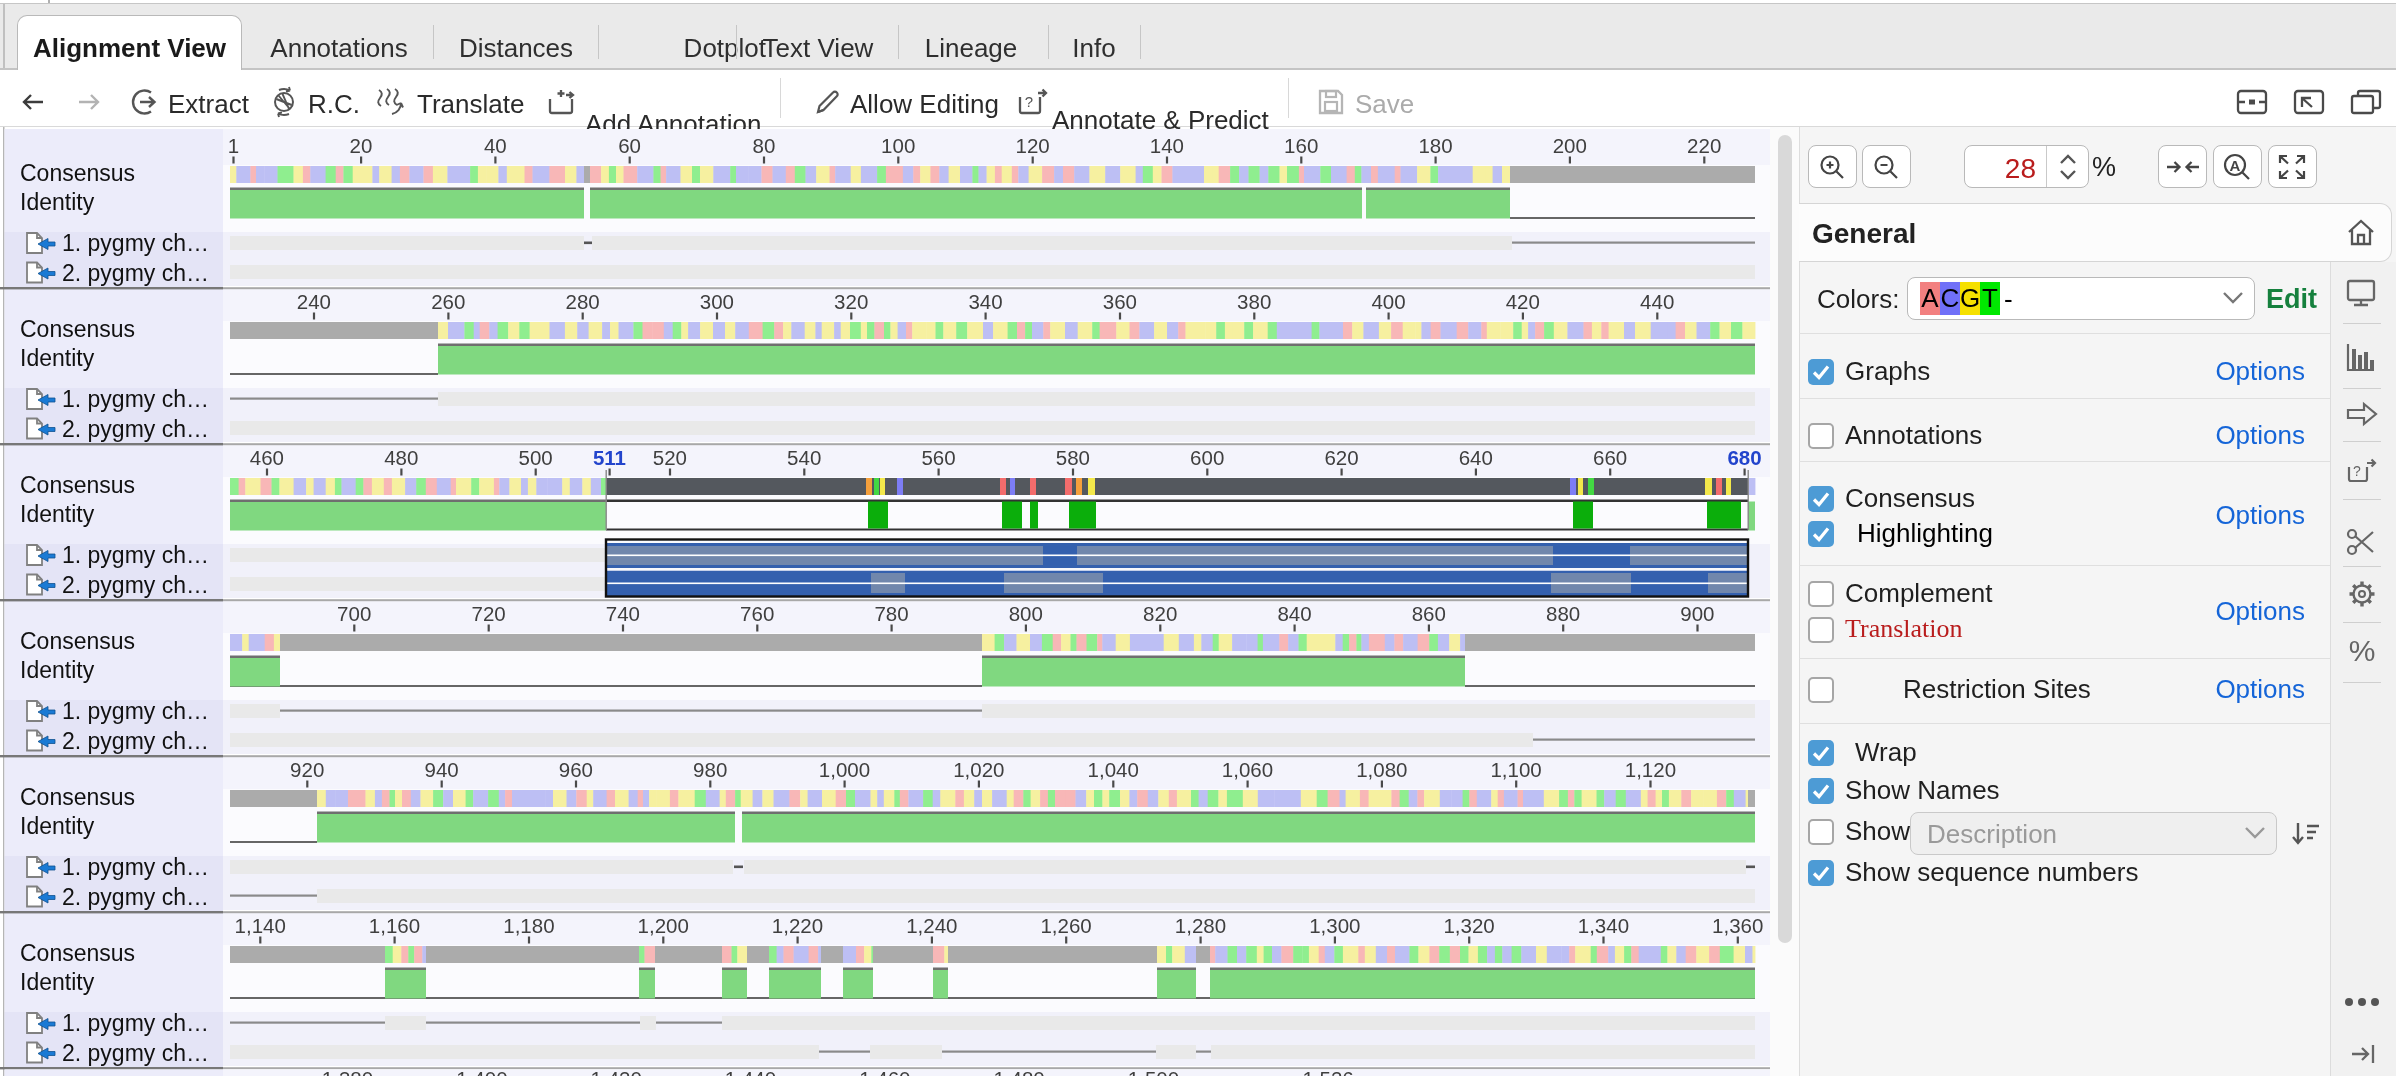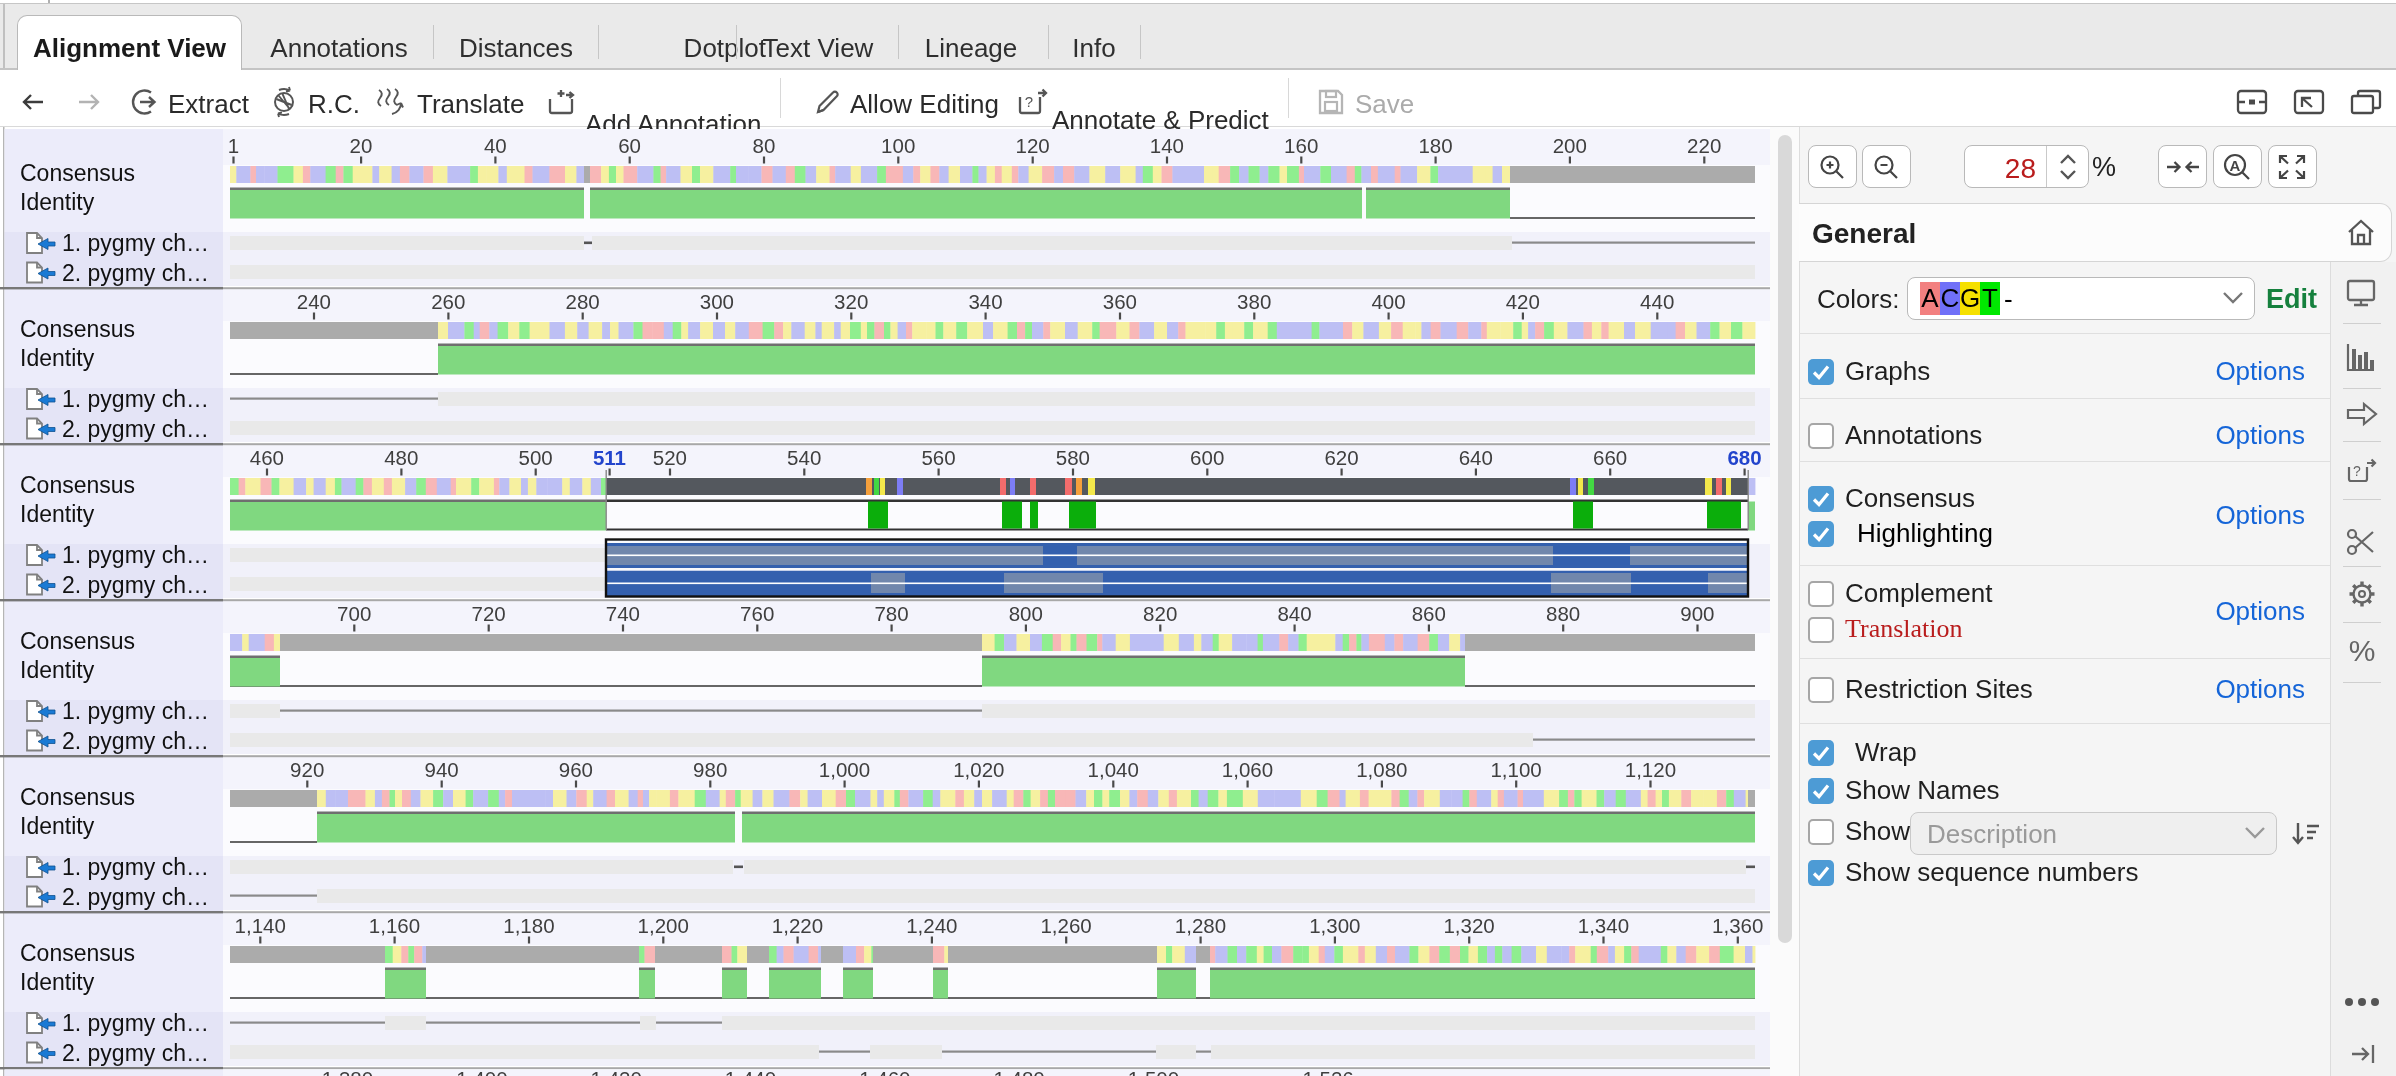--- a/index.html
+++ b/index.html
@@ -1136,21 +1136,21 @@
     <div class="abs" style="left:1845px;top:518px;font-size:26px;color:#000000;margin-left:12px;">Highlighting</div>
     <div class="abs" style="left:2205px;top:500px;width:100px;text-align:right;font-size:26px;color:#1565d8;">Options</div>
 <div class="abs" style="left:1799px;top:565px;width:531px;height:1px;background:#dfdfdf;"></div>
 <div class="abs" style="left:1808px;top:581px;width:26px;height:26px;background:#fff;border:2px solid #a6a6a6;border-radius:5px;box-sizing:border-box;"></div>
     <div class="abs" style="left:1845px;top:578px;font-size:26px;color:#1f1f1f;">Complement</div>
 <div class="abs" style="left:1808px;top:617px;width:26px;height:26px;background:#fff;border:2px solid #a6a6a6;border-radius:5px;box-sizing:border-box;"></div>
     <div class="abs" style="left:1845px;top:614px;font-size:26px;color:#b91c1c;font-family:Liberation Serif, serif;">Translation</div>
     <div class="abs" style="left:2205px;top:596px;width:100px;text-align:right;font-size:26px;color:#1565d8;">Options</div>
 <div class="abs" style="left:1799px;top:658px;width:531px;height:1px;background:#dfdfdf;"></div>
 <div class="abs" style="left:1808px;top:677px;width:26px;height:26px;background:#fff;border:2px solid #a6a6a6;border-radius:5px;box-sizing:border-box;"></div>
-    <div class="abs" style="left:1845px;top:674px;font-size:26px;color:#1f1f1f;">Restriction Sites</div>
+    <div class="abs" style="left:1903px;top:674px;font-size:26px;color:#1f1f1f;">Restriction Sites</div>
     <div class="abs" style="left:2205px;top:674px;width:100px;text-align:right;font-size:26px;color:#1565d8;">Options</div>
 <div class="abs" style="left:1799px;top:723px;width:531px;height:1px;background:#dfdfdf;"></div>
 <div class="abs" style="left:1808px;top:740px;width:26px;height:26px;background:#4d9bd5;border-radius:5px;"></div>
     <svg class="abs" style="left:1808px;top:740px;" width="26" height="26" viewBox="0 0 26 26">
       <path d="M6 13.5 l5 5 l9 -11" fill="none" stroke="#fff" stroke-width="3.2"></path>
     </svg>
     <div class="abs" style="left:1845px;top:737px;font-size:26px;color:#1f1f1f;margin-left:10px;">Wrap</div>
 <div class="abs" style="left:1808px;top:778px;width:26px;height:26px;background:#4d9bd5;border-radius:5px;"></div>
     <svg class="abs" style="left:1808px;top:778px;" width="26" height="26" viewBox="0 0 26 26">
       <path d="M6 13.5 l5 5 l9 -11" fill="none" stroke="#fff" stroke-width="3.2"></path>

